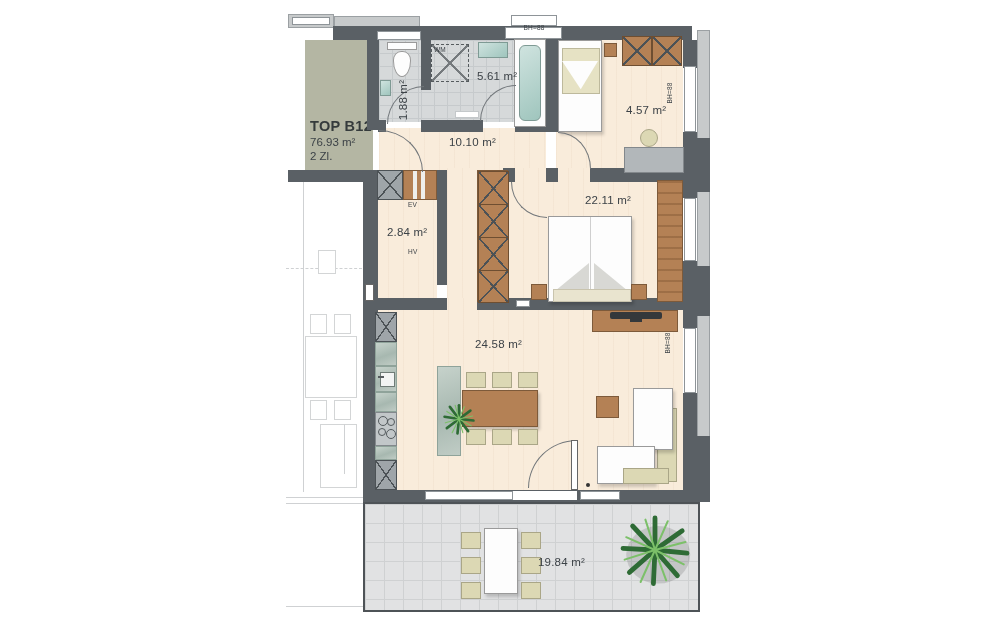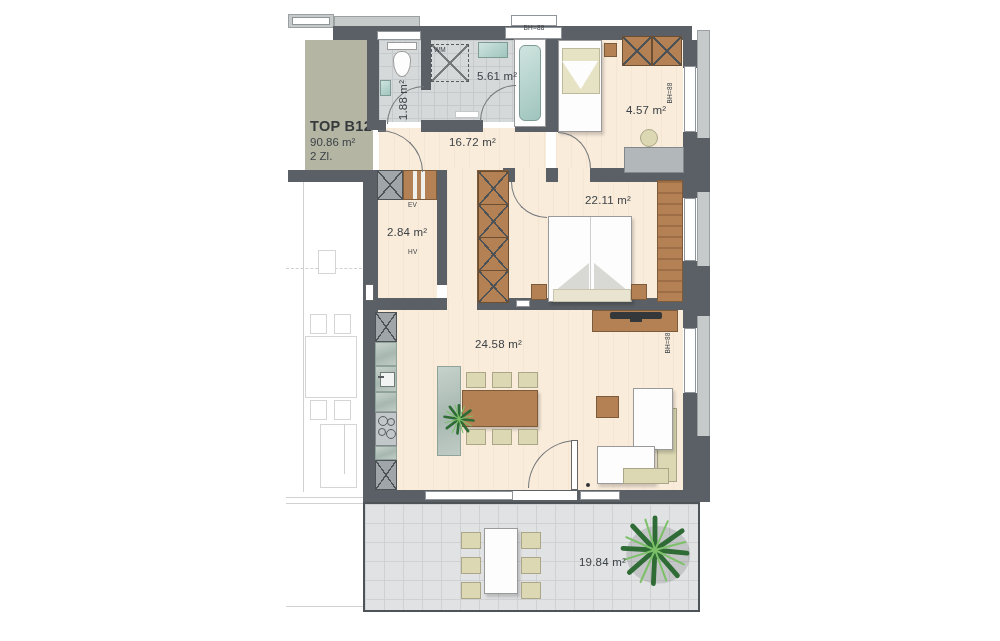--- a/index.html
+++ b/index.html
@@ -73,21 +73,21 @@
   <div class="a floor" style="left:379px;top:128px;width:167px;height:42px"></div>
   <div class="a floor" style="left:447px;top:168px;width:30px;height:142px"></div>
   <div class="a floor" style="left:373px;top:170px;width:64px;height:130px"></div>
   <div class="a floor" style="left:508px;top:168px;width:175px;height:132px"></div>
   <div class="a floor" style="left:373px;top:298px;width:310px;height:194px"></div>
   <div class="a ttiles" style="left:363px;top:502px;width:337px;height:110px"></div>
 
   <div class="a" style="left:305px;top:40px;width:68px;height:130px;background:#b4b6a3">
     <div style="position:absolute;left:5px;top:78px">
       <div class="tb-unit">TOP B12</div>
-      <div class="tb-sub">90.86 m²</div>
+      <div class="tb-sub">76.93 m²</div>
       <div class="tb-sub">2 Zl.</div>
     </div>
   </div>
 
   <div class="a band" style="left:288px;top:14px;width:46px;height:14px"></div>
   <div class="a win" style="left:292px;top:17px;width:38px;height:8px"></div>
   <div class="a band" style="left:334px;top:16px;width:86px;height:11px"></div>
   <div class="a w" style="left:333px;top:26px;width:359px;height:14px"></div>
   <div class="a w" style="left:367px;top:40px;width:12px;height:90px"></div>
   <div class="a w" style="left:363px;top:170px;width:15px;height:332px"></div>
@@ -272,20 +272,20 @@
         <path d="M50 50 L64 88"></path>
       <path d="M50 50 L32 90"></path>
         <path d="M50 50 L12 62"></path>
         <path d="M50 50 L14 34"></path>
         <path d="M50 50 L38 12"></path>
     </g>
   </svg>
 
   <div class="a lbl rot" style="left:382px;top:93px;width:44px;height:14px;text-align:center">1.88 m²</div>
   <div class="a lbl" style="left:477px;top:70px">5.61 m²</div>
-  <div class="a lbl" style="left:449px;top:136px">16.72 m²</div>
+  <div class="a lbl" style="left:449px;top:136px">10.10 m²</div>
   <div class="a lbl" style="left:626px;top:104px">4.57 m²</div>
   <div class="a lbl" style="left:585px;top:194px">22.11 m²</div>
   <div class="a lbl" style="left:387px;top:226px">2.84 m²</div>
   <div class="a lbl" style="left:475px;top:338px">24.58 m²</div>
-  <div class="a lbl" style="left:579px;top:556px">19.84 m²</div>
+  <div class="a lbl" style="left:538px;top:556px">19.84 m²</div>
 
 </div>
 
 </body></html>

